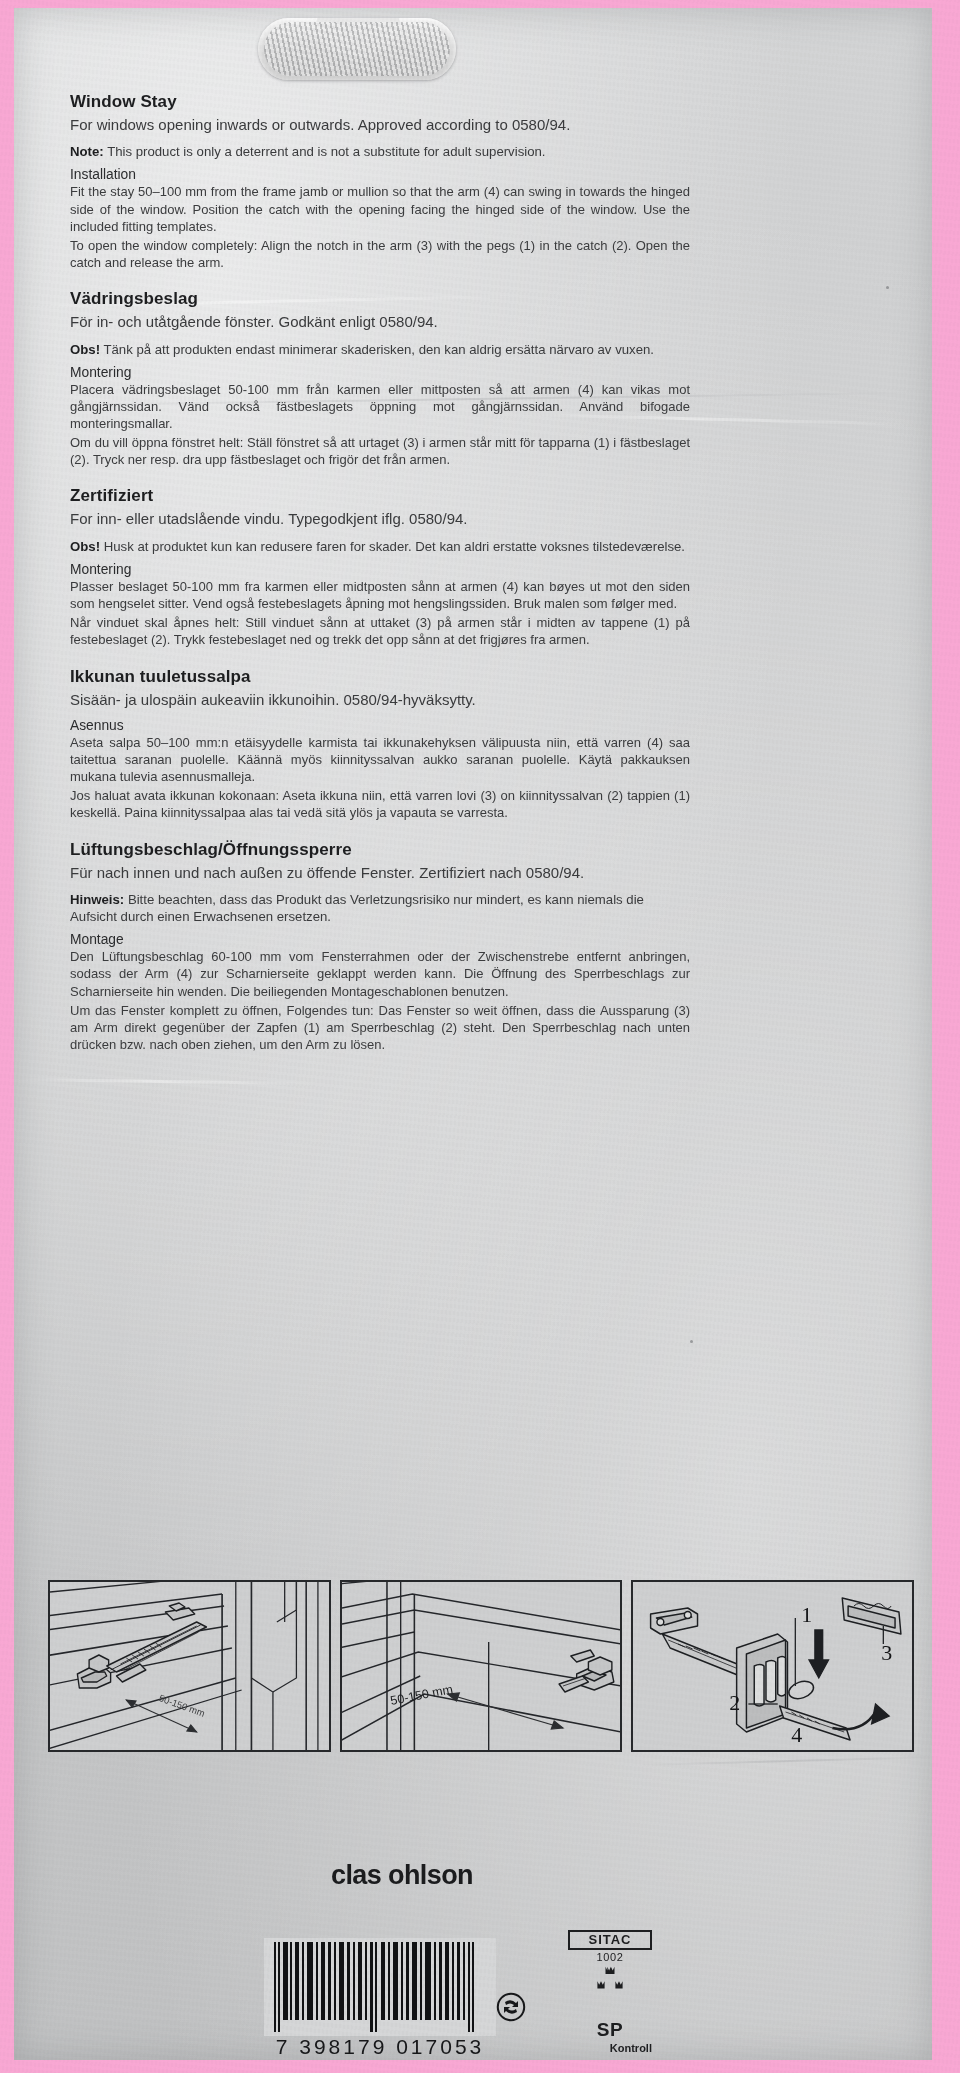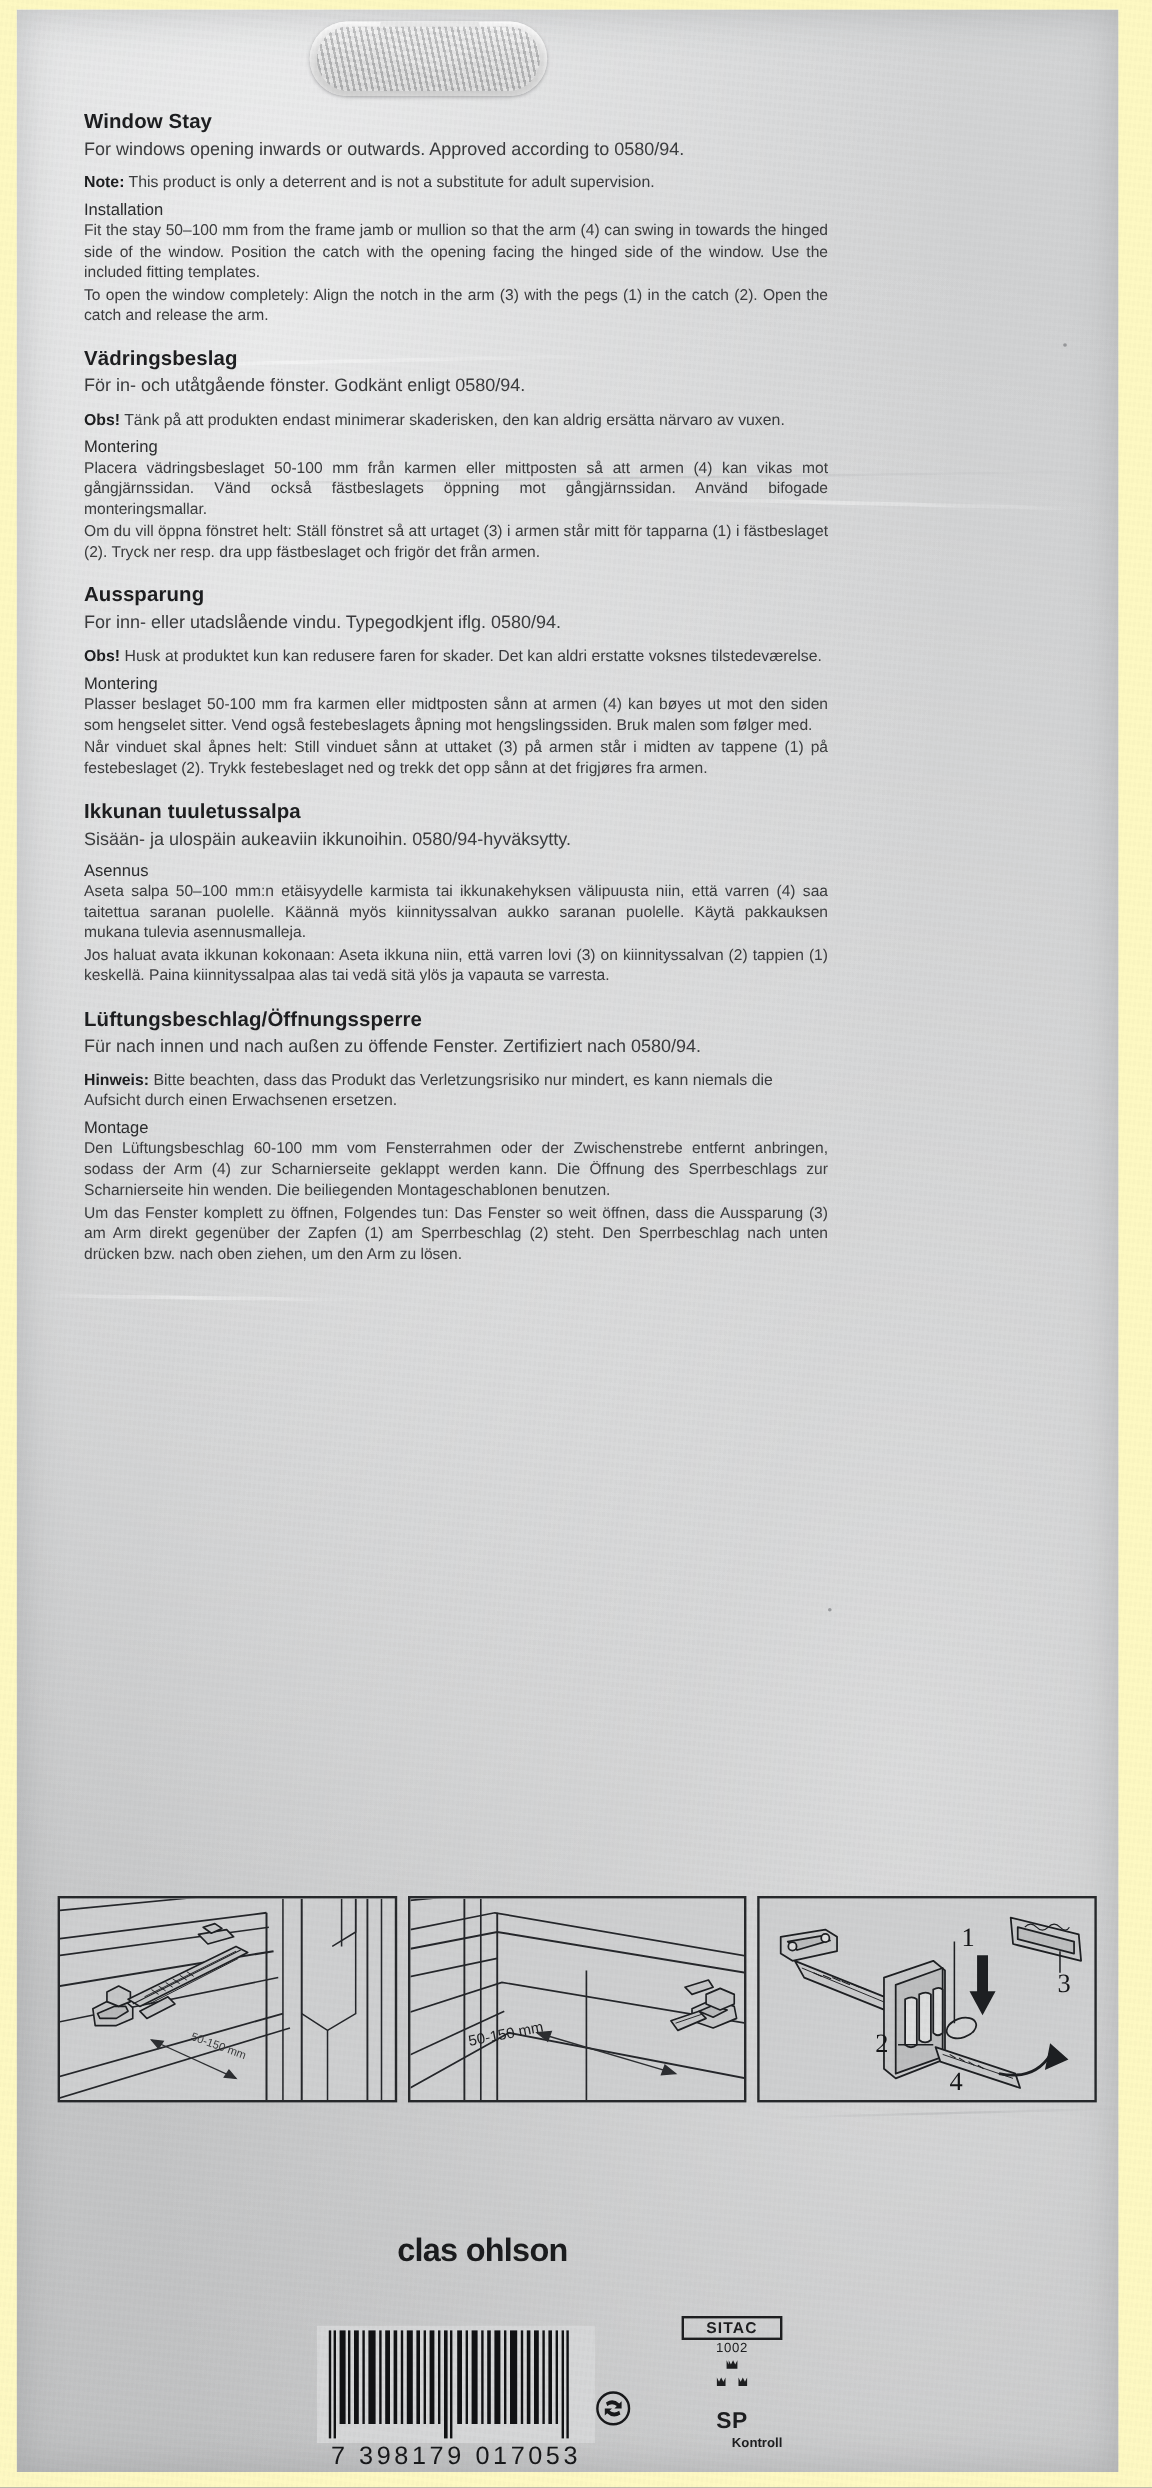--- a/index.html
+++ b/index.html
@@ -8,21 +8,21 @@
     background: #8e8f90;
   }
   body {
     font-family: "Liberation Sans", sans-serif;
   }
   #package {
     position: relative;
     width: 960px;
     height: 2073px;
     overflow: hidden;
-    background: #fef9c3;
+    background: #f9a8d4;
   }
   
   .card-bg {
     position: absolute;
     left: 14px;
     top: 8px;
     width: 918px;
     height: 2052px;
     background:
       radial-gradient(ellipse at 22% 12%, rgba(255,255,255,0.55), rgba(255,255,255,0) 58%),
@@ -235,21 +235,21 @@
   }
   .sitac .box {
     border: 2px solid #1d1e20;
     font-size: 13px;
     font-weight: bold;
     letter-spacing: 1px;
     padding: 0 2px;
     line-height: 16px;
   }
   .sitac .num { font-size: 11px; margin-top: 1px; letter-spacing: .6px;}
-  .sitac .sp { font-size: 19px; font-weight: bold; margin-top: 1px; letter-spacing:.5px;}
+  .sitac .sp { font-size: 19px; font-weight: bold; margin-top: 14px; letter-spacing:.5px;}
   .sitac .kontroll { font-size: 11px; font-weight: bold; margin-top: 1px; text-align: right;}
   .crowns { margin-top: 2px; }
   .speck {
     position:absolute;
     width:3px;height:3px;border-radius:50%;
     background: rgba(90,92,96,.5);
   }
 </style>
 </head>
 <body>
@@ -285,21 +285,21 @@
     <div class="lang-block">
       <h2 class="heading">Vädringsbeslag</h2>
       <p class="subtitle">För in- och utåtgående fönster. Godkänt enligt 0580/94.</p>
       <p class="note"><span class="lead">Obs!</span><span> Tänk på att produkten endast minimerar skaderisken, den kan aldrig ersätta närvaro av vuxen.</span></p>
       <h3 class="subhead">Montering</h3>
       <p class="body">Placera vädringsbeslaget 50-100 mm från karmen eller mittposten så att armen (4) kan vikas mot gångjärnssidan. Vänd också fästbeslagets öppning mot gångjärnssidan. Använd bifogade monteringsmallar.</p>
       <p class="body last">Om du vill öppna fönstret helt: Ställ fönstret så att urtaget (3) i armen står mitt för tapparna (1) i fästbeslaget (2). Tryck ner resp. dra upp fästbeslaget och frigör det från armen.</p>
     </div>
 
     <div class="lang-block">
-      <h2 class="heading">Aussparung</h2>
+      <h2 class="heading">Zertifiziert</h2>
       <p class="subtitle">For inn- eller utadslående vindu. Typegodkjent iflg. 0580/94.</p>
       <p class="note"><span class="lead">Obs!</span><span> Husk at produktet kun kan redusere faren for skader. Det kan aldri erstatte voksnes tilstedeværelse.</span></p>
       <h3 class="subhead">Montering</h3>
       <p class="body">Plasser beslaget 50-100 mm fra karmen eller midtposten sånn at armen (4) kan bøyes ut mot den siden som hengselet sitter. Vend også festebeslagets åpning mot hengslingssiden. Bruk malen som følger med.</p>
       <p class="body last">Når vinduet skal åpnes helt: Still vinduet sånn at uttaket (3) på armen står i midten av tappene (1) på festebeslaget (2). Trykk festebeslaget ned og trekk det opp sånn at det frigjøres fra armen.</p>
     </div>
 
     <div class="lang-block">
       <h2 class="heading">Ikkunan tuuletussalpa</h2>
       <p class="subtitle">Sisään- ja ulospäin aukeaviin ikkunoihin. 0580/94-hyväksytty.</p>

